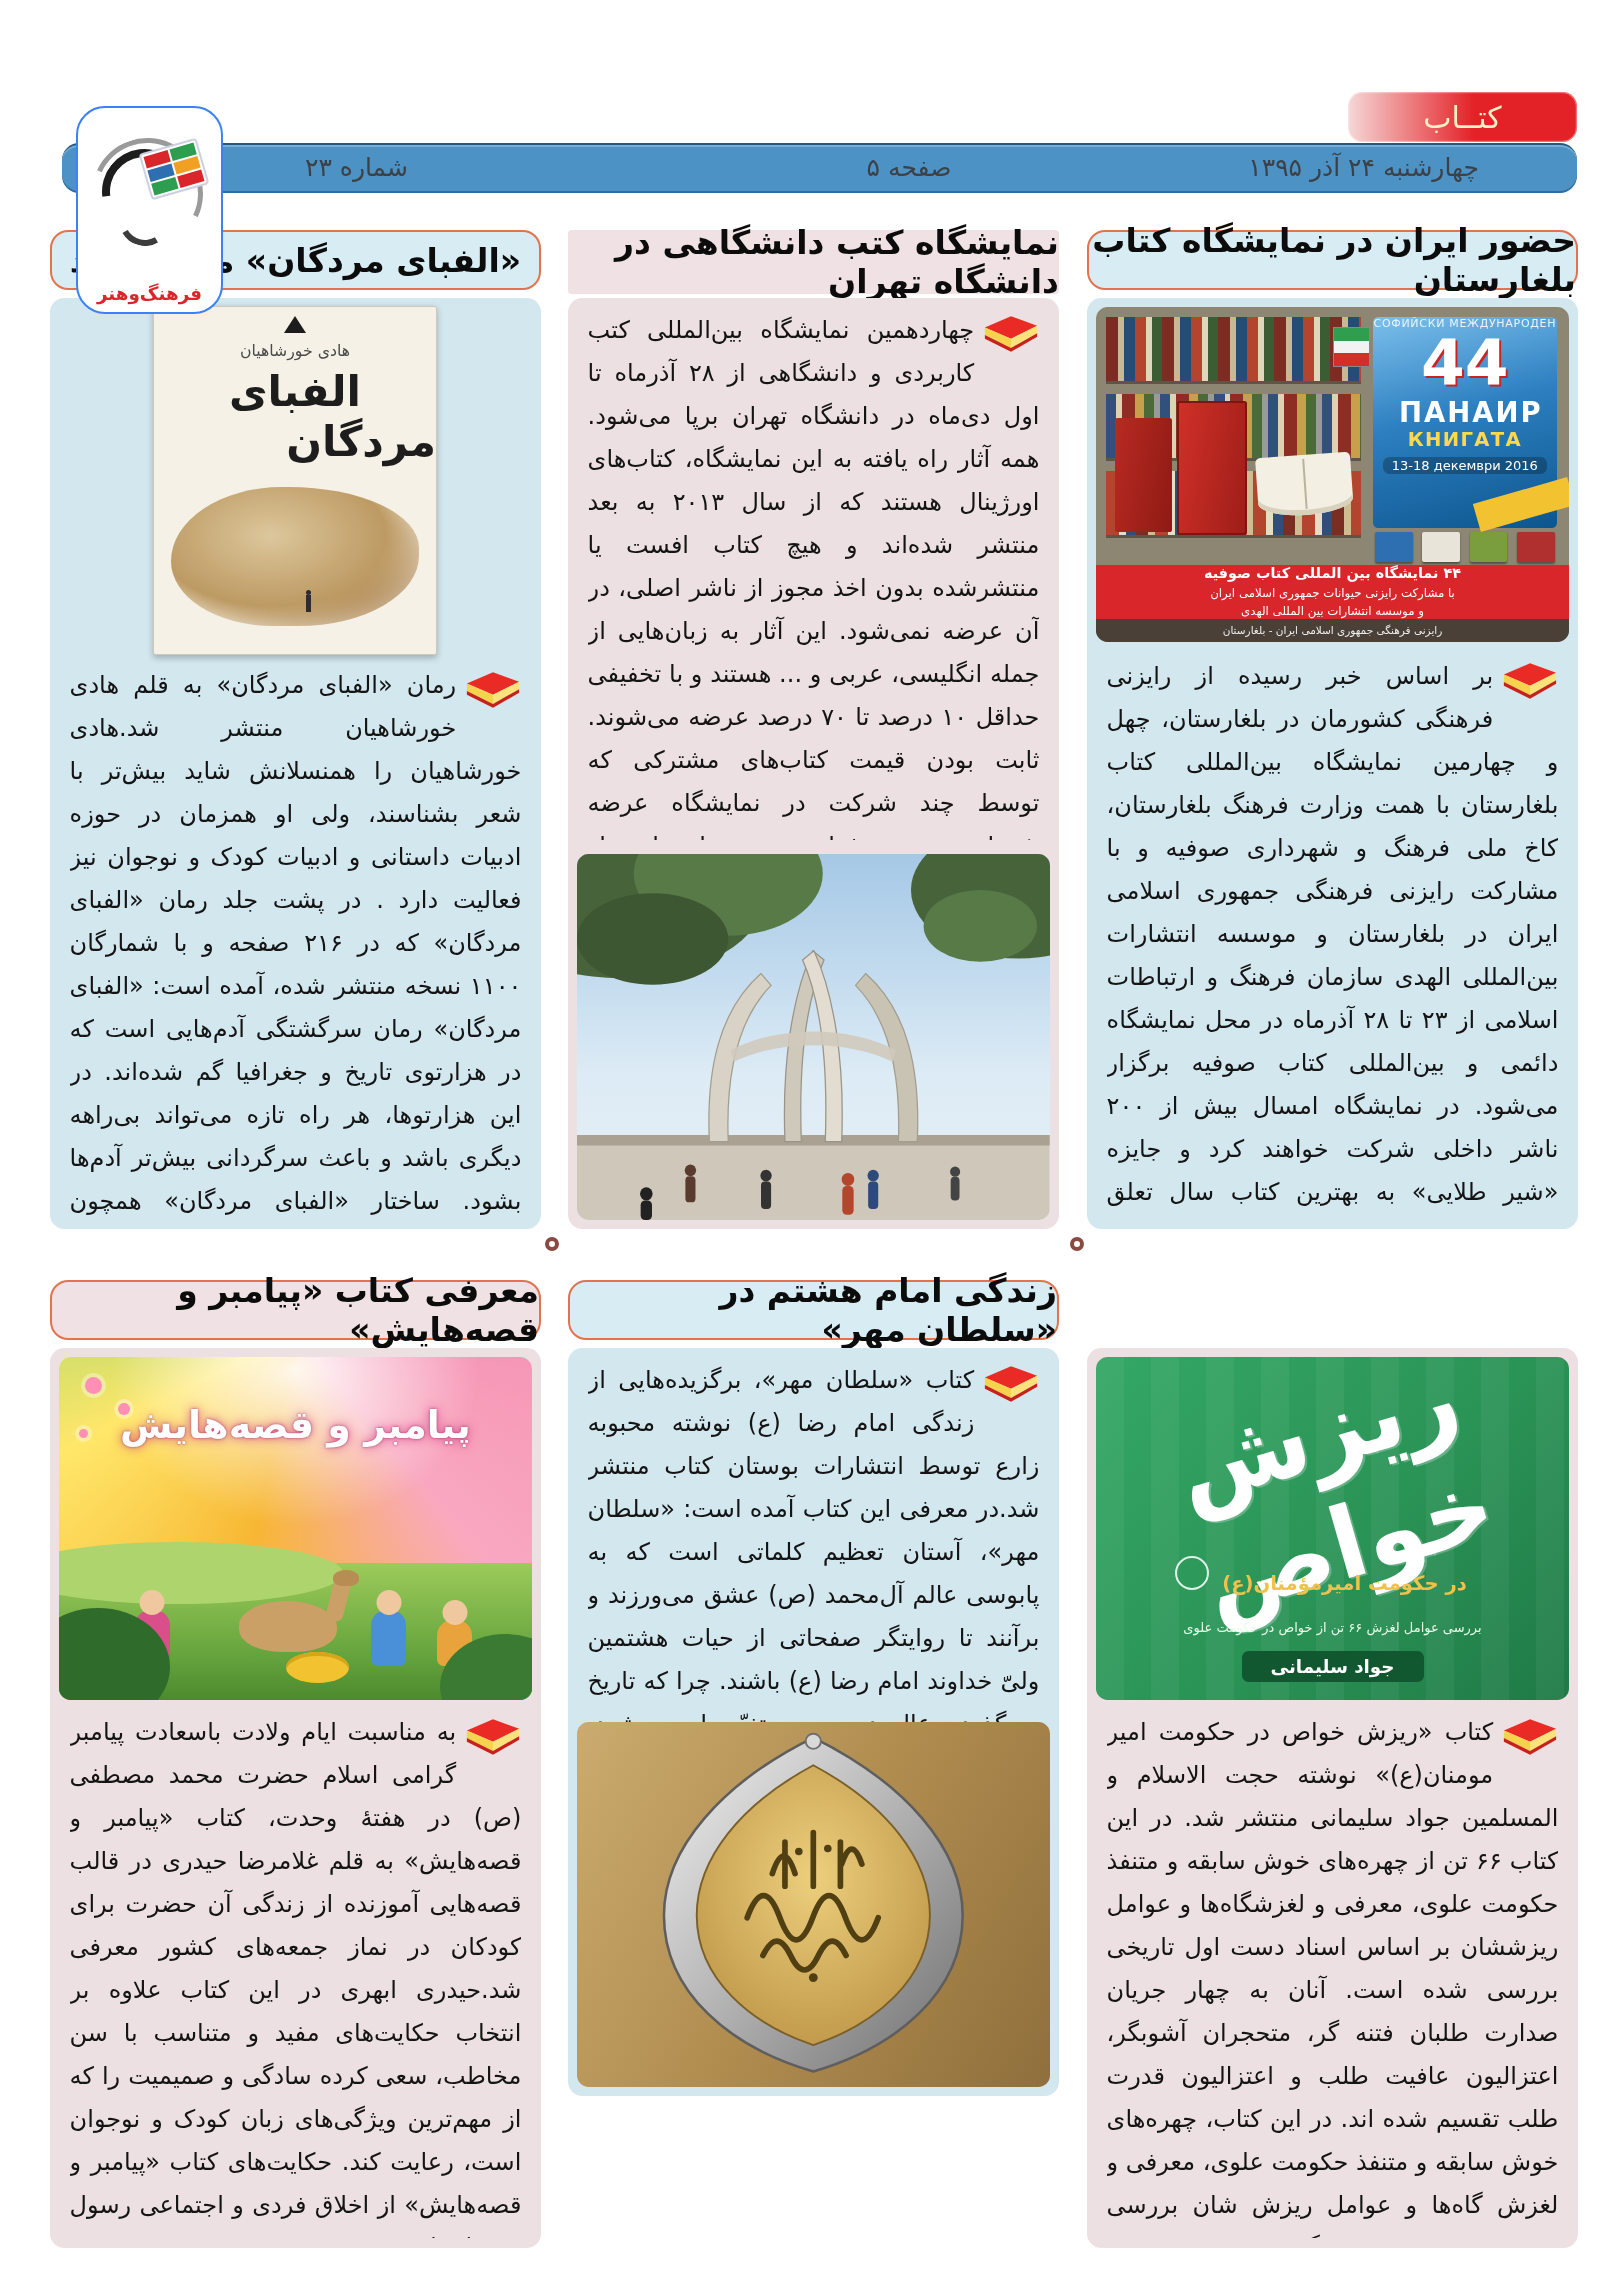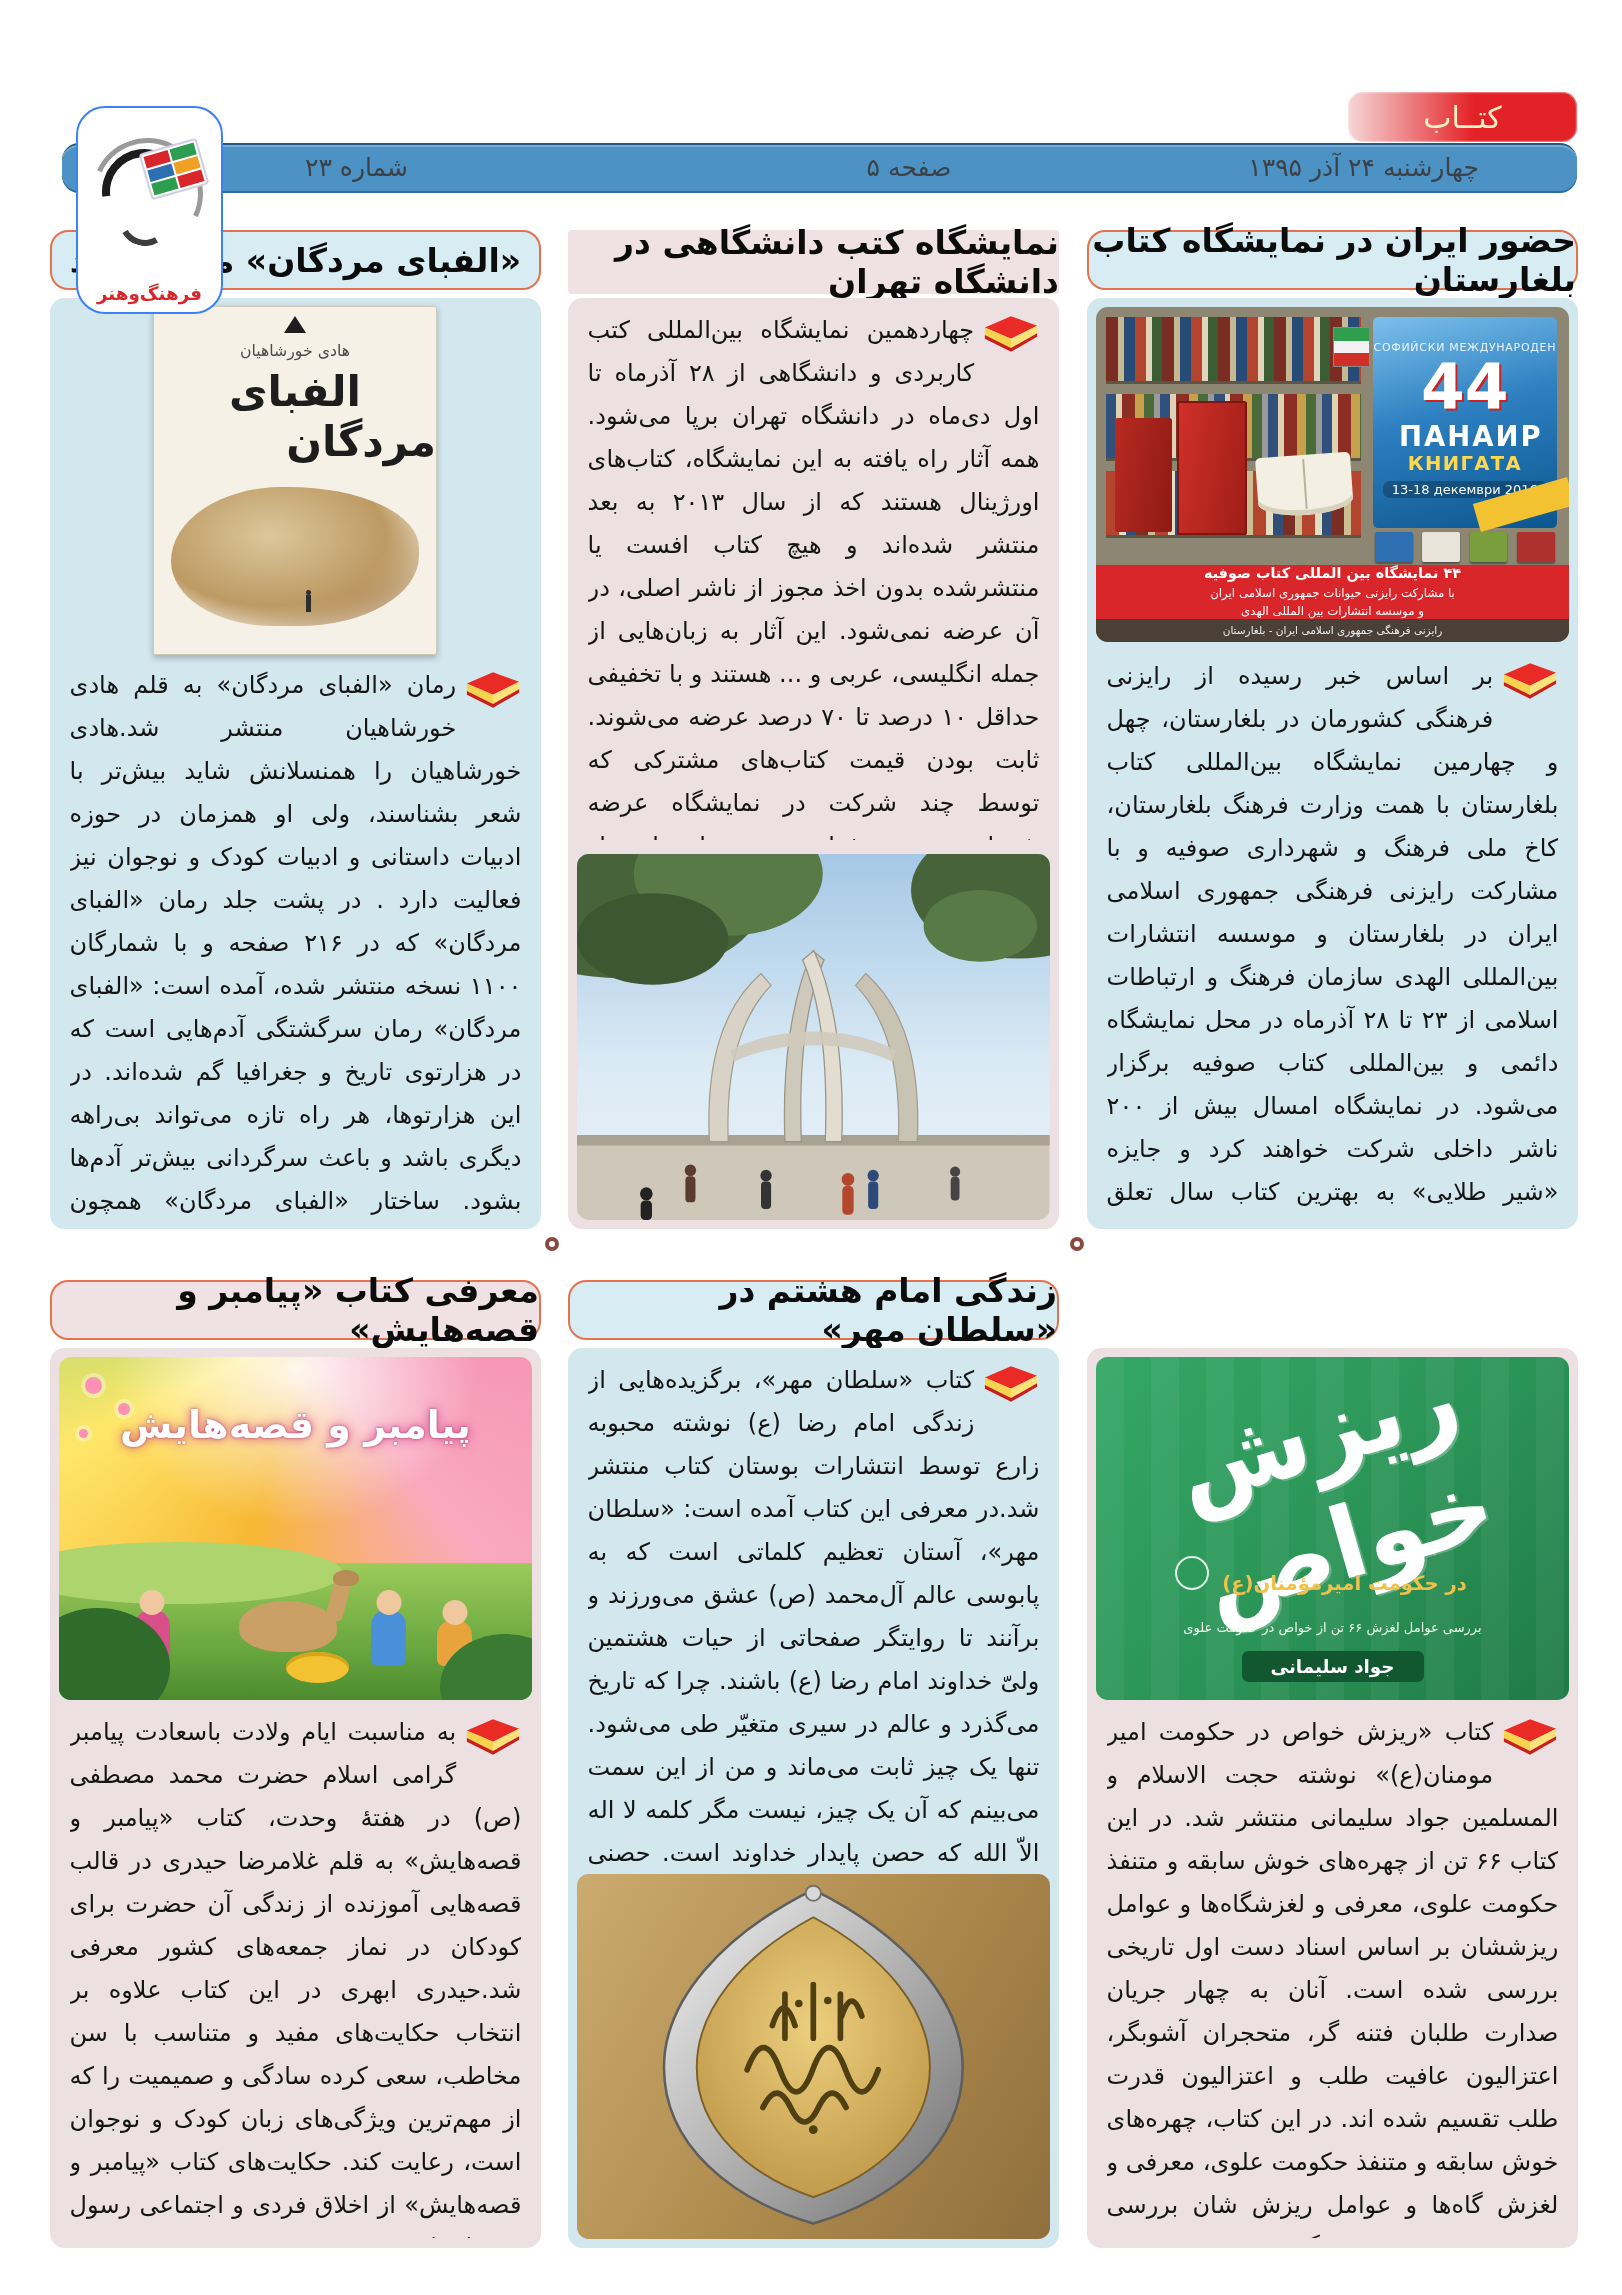--- a/index.html
+++ b/index.html
@@ -33,21 +33,21 @@
   .bar-date  { right:98px; }
   .bar-page  { left:775px; width:144px; text-align:center; }
   .bar-issue { left:216px;  width:157px; text-align:center; }
 
   
   .card { position:absolute; width:491px; }
   .pos-tr { left:1088px; top:230px;  height:999px; }
   .pos-tm { left:569px;  top:230px;  height:999px; }
   .pos-tl { left:51px;   top:230px;  height:999px; }
   .pos-br { left:1088px; top:1280px; height:968px; }
-  .pos-bm { left:569px;  top:1280px; height:968px; }
+  .pos-bm { left:569px;  top:1280px; height:816px; }
   .pos-bl { left:51px;   top:1280px; height:968px; }
 
   .card-title { position:absolute; left:0; right:0; top:0; height:60px; border-radius:18.3px;
           border:2.6px solid #e2734e; display:flex; align-items:center; justify-content:center;
           font-size:33px; font-weight:bold; color:#0c0c0c; }
   .card-title.flat { border:none; border-radius:3.9px; height:64px; }
   .t-blue  { background:#d8ecf3; }
   .t-pink  { background:#f0e1e4; }
 
   .card-content { position:absolute; left:0; right:0; top:68px; bottom:0; border-radius:14.4px; overflow:hidden; }
@@ -66,21 +66,21 @@
   .shelf2 { top:26%; height:20%; background:repeating-linear-gradient(90deg,#31507c 0 10.5px,#ddd3b4 10.5px 16.4px,#8c2e23 16.4px 29px,#c7a04c 29px 38px,#4a6a38 38px 48px,#9a9a9a 48px 54px); }
   .shelf3 { top:49%; height:20%; background:repeating-linear-gradient(90deg,#b3452f 0 13px,#e6dec4 13px 19.6px,#2f4f76 19.6px 30px,#7a2d22 30px 42px,#cdbd92 42px 49px); }
   .bigbook1 { position:absolute; left:17%; top:28%; width:15%; height:40%; background:linear-gradient(100deg,#d03028,#9e1e18); border:2px solid #7e1511; border-radius:2.6px; }
   .bigbook2 { position:absolute; left:4%;  top:33%; width:12%; height:34%; background:linear-gradient(100deg,#b82a22,#8e1a14); border-radius:2.6px; }
   .openbook { position:absolute; left:34%; top:44%; width:20%; height:18%; background:#f3efe2; border-radius:5.2px 5.2px 50% 50%/5.2px 5.2px 24% 24%; transform:rotate(-4deg); box-shadow:inset 0 -5.2px 0 #d8d2bd; }
   .openbook:before { content:""; position:absolute; left:50%; top:6%; width:2px; height:84%; background:#b9b39e; }
   .flag { position:absolute; left:50%; top:6%; width:8%; height:12%; border:1.3px solid #888;
           background:linear-gradient(#2f9e4f 0 33%, #f2f2f2 33% 66%, #d03028 66% 100%); }
   .poster { position:absolute; left:58.5%; top:3%; right:2.5%; height:63%; border-radius:5.2px;
           background:linear-gradient(165deg,#7cc0ec 0%, #2d7fc0 45%, #0c568f 100%); color:#fff; text-align:center; direction:ltr; }
-  .poster-top { margin-top:24px; font-size:11px; letter-spacing:0.7px; color:#e8f4ff; }
+  .poster-top { margin-top:0; font-size:11px; letter-spacing:0.7px; color:#e8f4ff; }
   .poster-num { font-size:63px; font-weight:bold; line-height:1.05; color:#ffffff; text-shadow:2px 2px 0 #c22; }
   .poster-l1  { font-size:27.5px; font-weight:bold; letter-spacing:2px;padding-left:12px; }
   .poster-l2  { font-size:19.6px; font-weight:bold; color:#ffd84d; letter-spacing:1.3px; }
   .poster-dates { margin-top:5.2px; font-size:13px; background:rgba(0,0,0,.25); display:inline-block; padding:1.3px 9.2px; border-radius:6.5px; }
   .poster-ribbon { position:absolute; right:-15.7px; bottom:9.2px; width:98px; height:29px; background:#f2c230; transform:rotate(-16deg); }
   .mini { position:absolute; top:67%; height:9%; width:8%; border-radius:2px; box-shadow:0 1.3px 2px rgba(0,0,0,.4); }
   .m1 { left:59%; background:#2d6fb0; } .m2 { left:69%; background:#e8e4da; }
   .m3 { left:79%; background:#7a9e3d; } .m4 { left:89%; background:#b03030; }
   .fair-band { position:absolute; left:0; right:0; top:77%; height:16%; background:#d8262b; color:#fff;
           display:flex; flex-direction:column; align-items:center; justify-content:center; line-height:1.5; }

